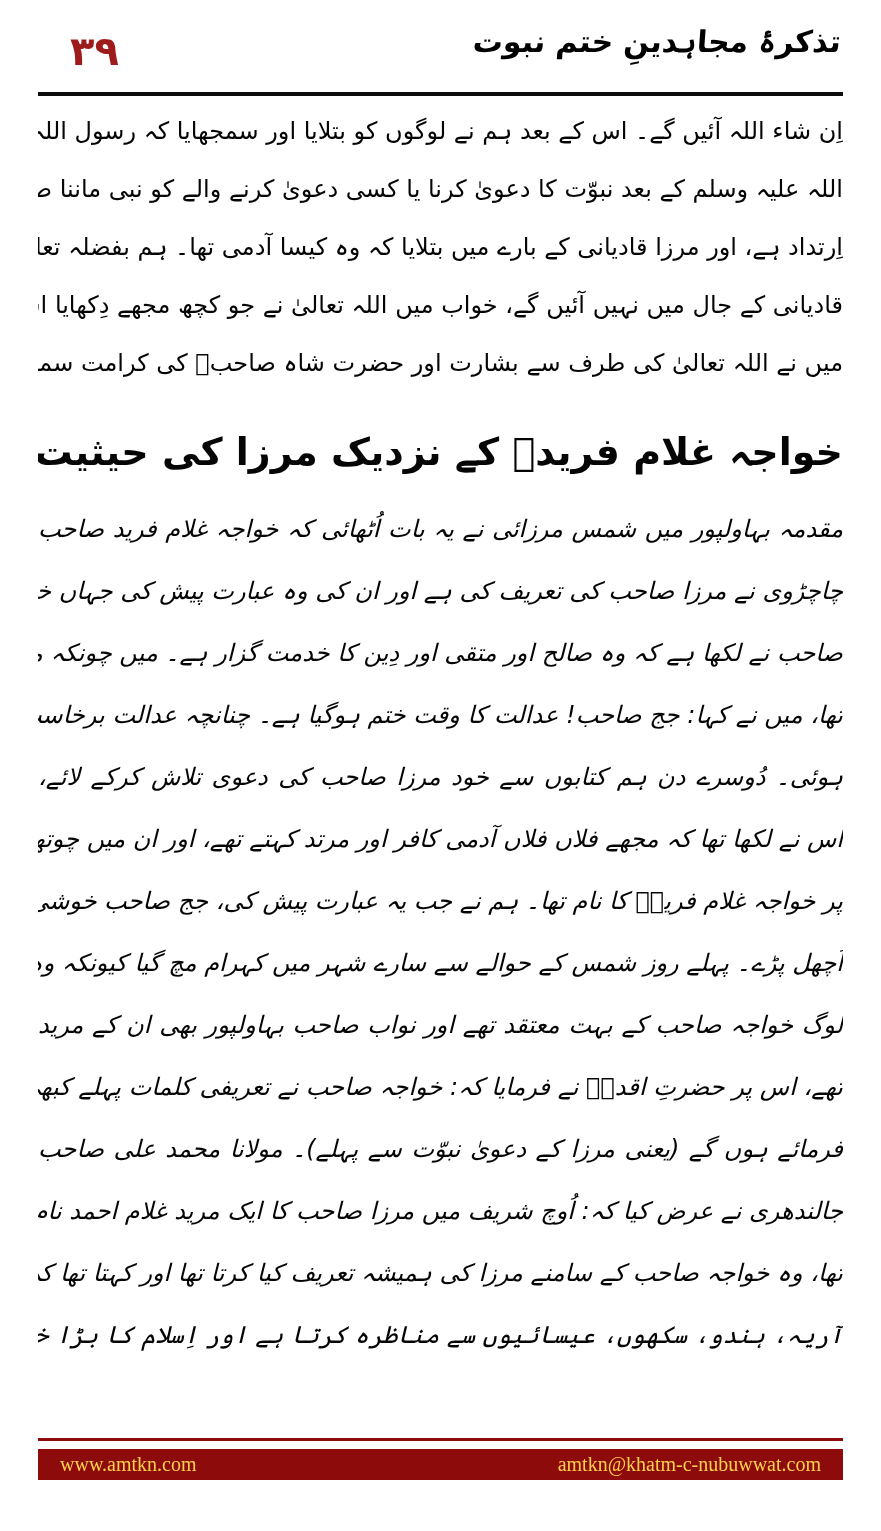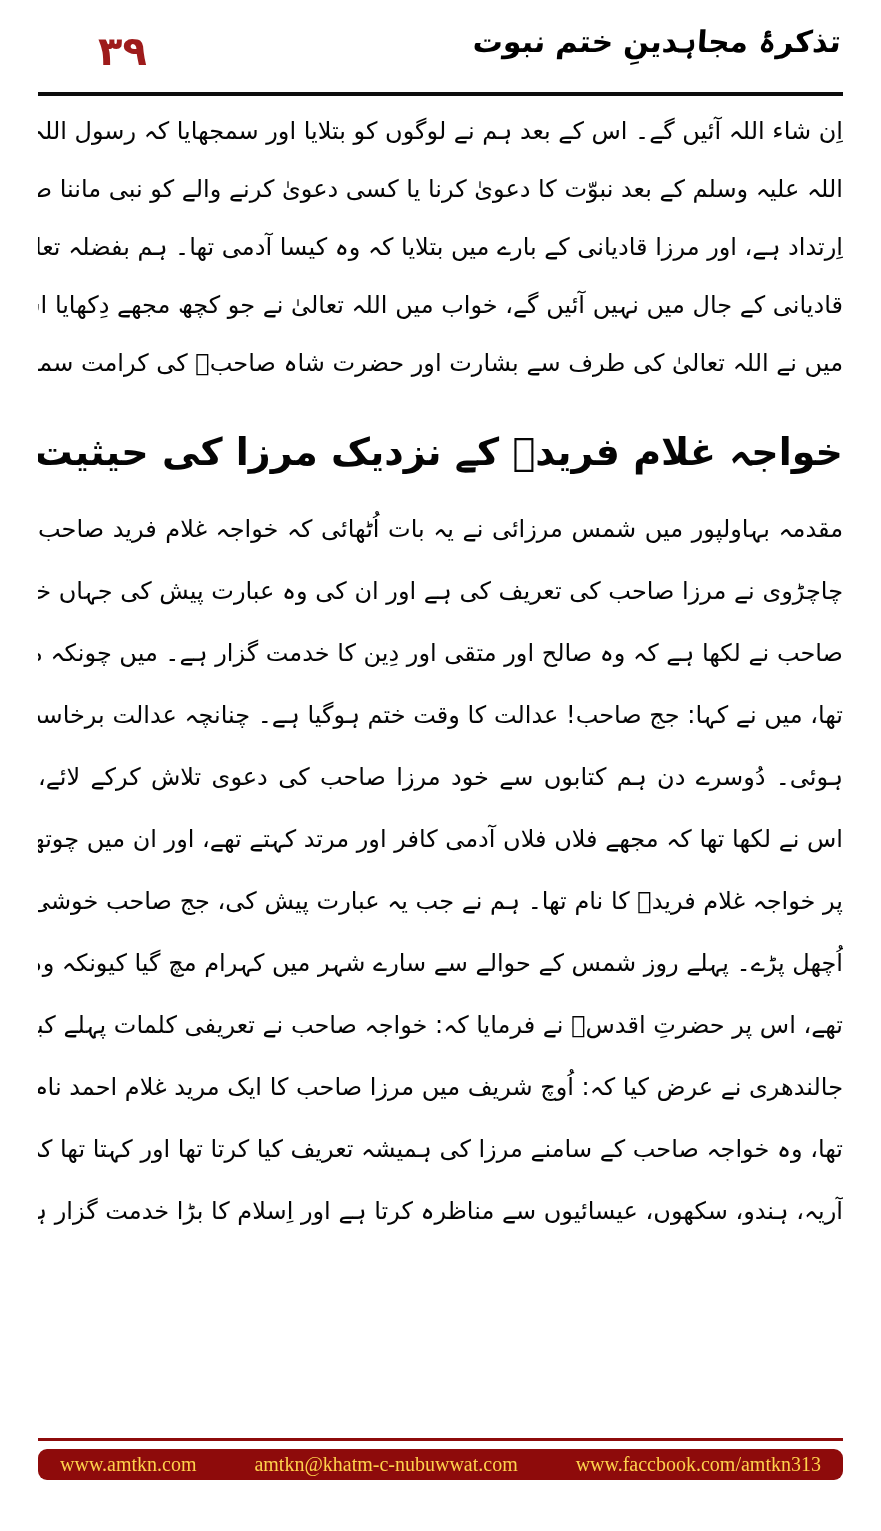--- a/index.html
+++ b/index.html
@@ -10,21 +10,20 @@
     position:relative;
     overflow:hidden;
   }
   .page { position:absolute; inset:0; background:#fff; }
 
   
   .page-number {
     position:absolute; top:28px; left:70px;
     color:#9e1b1b; font-size:40px; font-weight:bold;
     direction:rtl;
-    margin-left:28px;
   }
   .book-title {
     position:absolute; top:24px; right:40px;
     color:#000; font-size:30px; font-weight:bold;
     direction:rtl; white-space:nowrap;
     transform:skewX(-4deg);
   }
   .header-rule {
     position:absolute; top:92px; left:38px; width:805px; height:4px;
     background:#0d0d0d;
@@ -34,40 +33,40 @@
   .content {
     position:absolute; top:102px; left:38px; width:805px;
     direction:rtl; color:#050505;
   }
   .tline {
     height:58px; line-height:58px;
     font-size:24px;
     text-align:justify; text-align-last:justify;
     white-space:nowrap; overflow:hidden;
   }
-  .p2 .tline { height:62px; line-height:62px; }
+  .p2 .tline { height:62px; line-height:62px;font-style:italic; }
   .section-heading {
     height:92px; line-height:92px; margin-top:14px;
     text-align:center; text-align-last:center;
     font-size:38px; font-weight:bold;
     white-space:nowrap; overflow:hidden;
   }
 
   
   .footer-rule {
     position:absolute; top:1438px; left:38px; width:805px; height:3px;
     background:#8e0b0b;
   }
   .footer-bar {
     position:absolute; top:1449px; left:38px; width:805px; height:31px;
     background:#8e0b0b;
     display:flex; justify-content:space-between; align-items:center;
     padding:0 22px; box-sizing:border-box;
     font-family:"Liberation Serif", serif;
-    font-size:20px; color:#ffd24c; white-space:nowrap;border-radius:9px;
+    font-size:20px; color:#ffd24c; white-space:nowrap;
   }
 </style>
 </head>
 <body>
 
 <div class="page">
 
   <div class="page-number">۳۹</div>
   <div class="book-title">تذکرۂ مجاہدینِ ختم نبوت</div>
   <div class="header-rule"></div>
@@ -85,27 +84,28 @@
 
     <div class="p2">
       <div class="tline">مقدمہ بہاولپور میں شمس مرزائی نے یہ بات اُٹھائی کہ خواجہ غلام فرید صاحب</div>
       <div class="tline">چاچڑوی نے مرزا صاحب کی تعریف کی ہے اور ان کی وہ عبارت پیش کی جہاں خواجہ</div>
       <div class="tline">صاحب نے لکھا ہے کہ وہ صالح اور متقی اور دِین کا خدمت گزار ہے۔ میں چونکہ مختار</div>
       <div class="tline">تھا، میں نے کہا: جج صاحب! عدالت کا وقت ختم ہوگیا ہے۔ چنانچہ عدالت برخاست</div>
       <div class="tline">ہوئی۔ دُوسرے دن ہم کتابوں سے خود مرزا صاحب کی دعوی تلاش کرکے لائے،</div>
       <div class="tline">اس نے لکھا تھا کہ مجھے فلاں فلاں آدمی کافر اور مرتد کہتے تھے، اور ان میں چوتھے نمبر</div>
       <div class="tline">پر خواجہ غلام فریدؒ کا نام تھا۔ ہم نے جب یہ عبارت پیش کی، جج صاحب خوشی سے</div>
       <div class="tline">اُچھل پڑے۔ پہلے روز شمس کے حوالے سے سارے شہر میں کہرام مچ گیا کیونکہ وہ</div>
+      <div class="tline">لوگ خواجہ صاحب کے بہت معتقد تھے اور نواب صاحب بہاولپور بھی ان کے مرید</div>
       <div class="tline">تھے، اس پر حضرتِ اقدسؒ نے فرمایا کہ: خواجہ صاحب نے تعریفی کلمات پہلے کبھی</div>
+      <div class="tline">فرمائے ہوں گے (یعنی مرزا کے دعویٰ نبوّت سے پہلے)۔ مولانا محمد علی صاحب</div>
       <div class="tline">جالندھری نے عرض کیا کہ: اُوچ شریف میں مرزا صاحب کا ایک مرید غلام احمد نام کا</div>
       <div class="tline">تھا، وہ خواجہ صاحب کے سامنے مرزا کی ہمیشہ تعریف کیا کرتا تھا اور کہتا تھا کہ: وہ شخص</div>
       <div class="tline">آریہ، ہندو، سکھوں، عیسائیوں سے مناظرہ کرتا ہے اور اِسلام کا بڑا خدمت گزار ہے۔</div>
     </div>
   </div>
 
   <div class="footer-rule"></div>
   <div class="footer-bar">
     <span>www.amtkn.com</span>
     <span>amtkn@khatm-c-nubuwwat.com</span>
-    <span>www.faccbook.com/amtkn313</span>
   </div>
 
 </div>
 
 </body></html>

